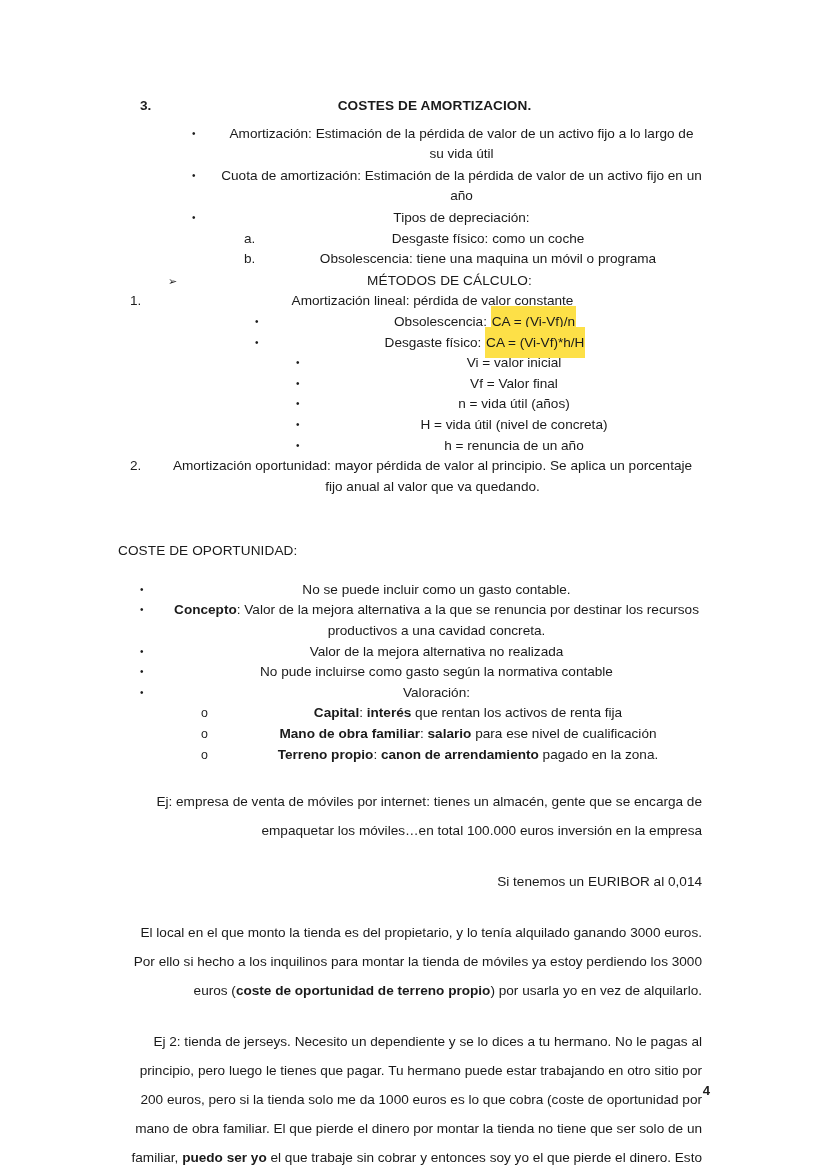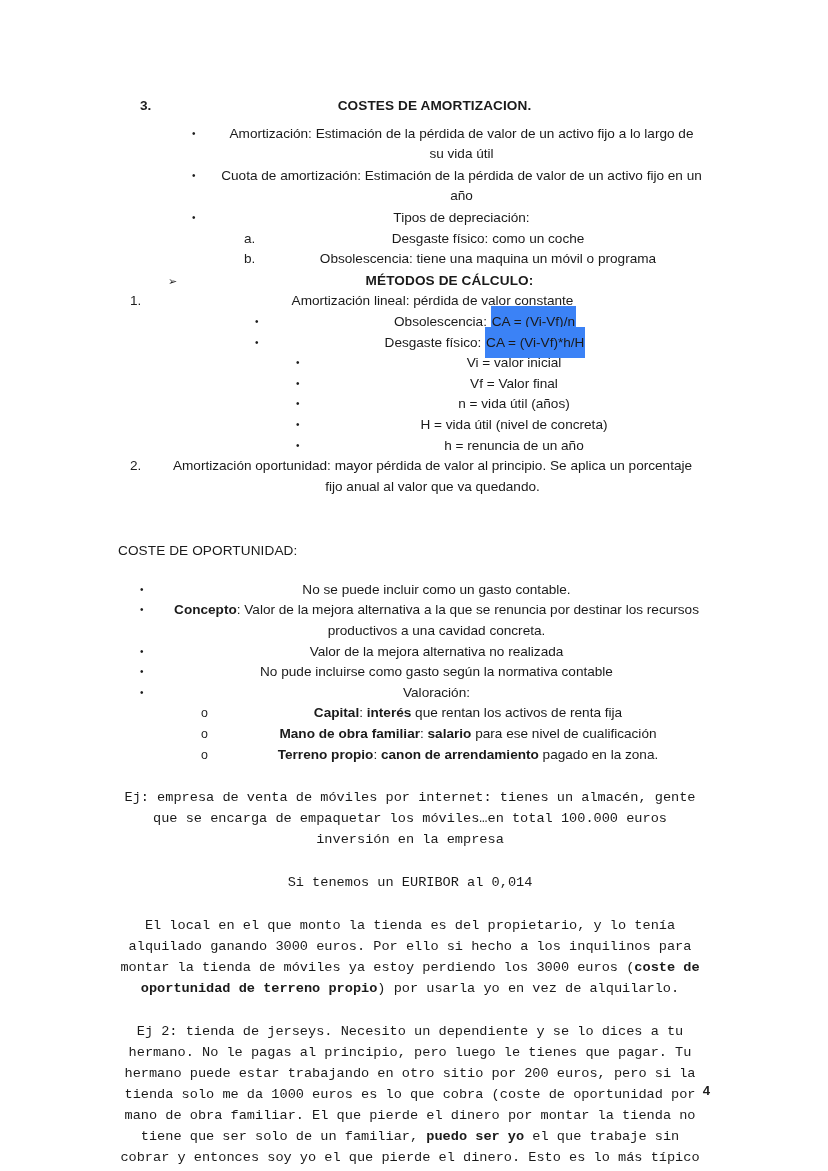--- a/index.html
+++ b/index.html
@@ -62,21 +62,21 @@
   .lvl-b1 { margin-left: 74px; margin-top: 1px; }
   .lvl-b1 .mk { width: 29px; font-size: 10px; line-height: 20.6px; }
 
   
   .lvl-ab { margin-left: 126px; }
   .lvl-ab .mk { width: 30px; }
 
   
   .lvl-arw { margin-left: 50px; margin-top: 1px; }
   .lvl-arw .mk { width: 29px; font-size: 11px; }
-  .lvl-arw .tx { font-weight: bold; letter-spacing: .1px; }
+  .lvl-arw .tx { font-weight: normal; letter-spacing: .1px; }
 
   
   .lvl-n { margin-left: 12px; }
   .lvl-n .mk { width: 33px; }
 
   
   .lvl-f { margin-left: 137px; }
   .lvl-f .mk { width: 13px; font-size: 10px; }
 
   
@@ -93,26 +93,25 @@
 
   
   .h-section {
     font-size: 13.6px;
     line-height: 20.6px;
     font-weight: normal;
     letter-spacing: .1px;
   }
   .para {
     font-size: 13.6px;
-    line-height: 21px;
-    text-align: center;
-    font-family: Liberation Mono, monospace;
+    line-height: 29px;
+    text-align: right;
   }
   .hl {
-    background: #3b82f6;
+    background: #fde047;
     padding: 8px 1px;
   }
 
   .sp-6  { height: 6px; }
   .sp-18 { height: 18px; }
   .sp-22 { height: 22px; }
   .sp-44 { height: 44px; }
 
   .pagenum {
     position: absolute;

